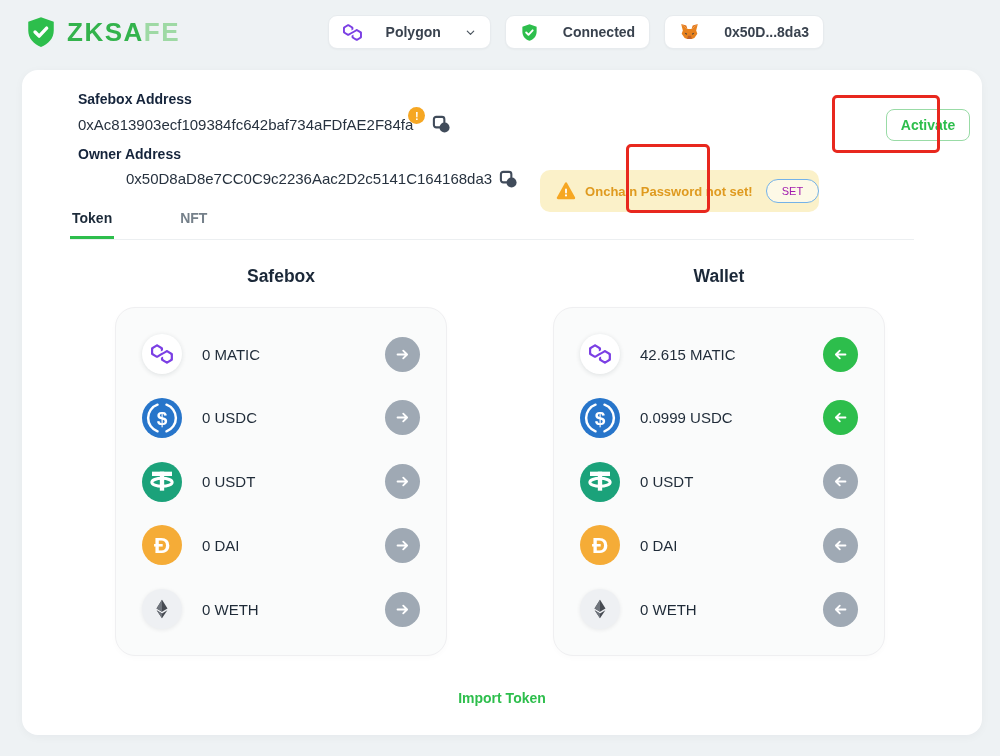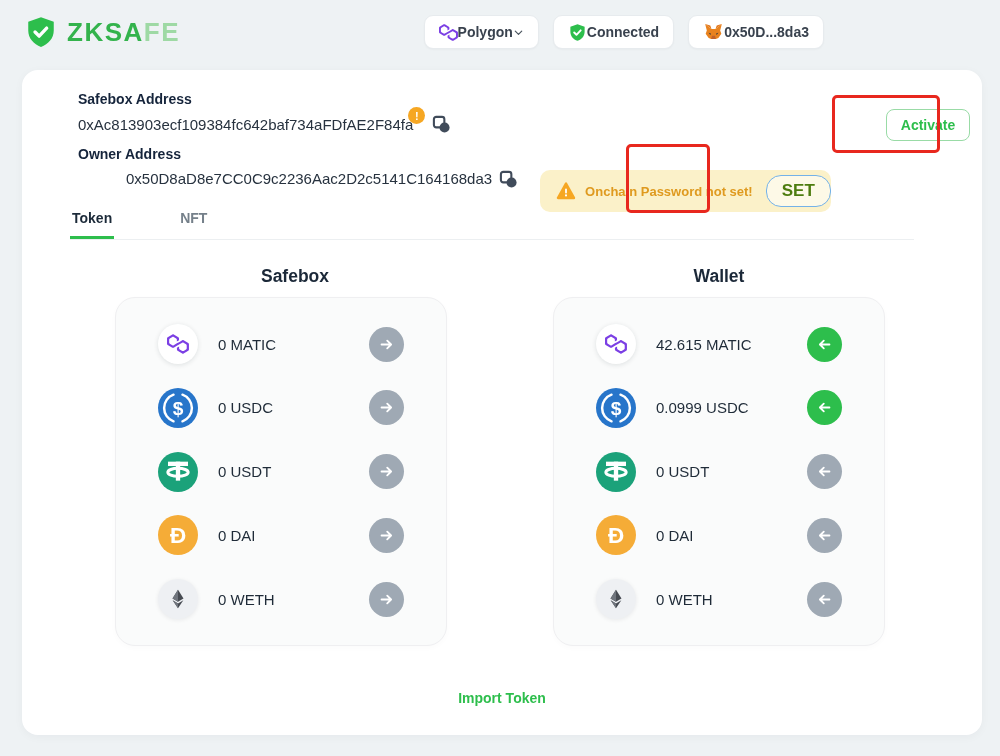--- a/index.html
+++ b/index.html
@@ -17,21 +17,21 @@
     display:flex; align-items:center; justify-content:space-between;
     padding:0 24px;
   }
   .logo { display:flex; align-items:center; gap:9px; }
   .logo-word { font-size:26px; font-weight:800; letter-spacing:1.5px; line-height:1; }
   .logo-word .lp { color:#33b34c; }
   .logo-word .ls { color:#9ed9a4; }
   .chips { display:flex; align-items:center; gap:14px; }
   .chip {
     height:34px; background:#fff; border:1px solid #e7ebee; border-radius:9px;
-    display:flex; align-items:center; gap:0; padding:0 14px;
+    display:flex; align-items:center; gap:24px; padding:0 14px;
     font-size:14px; font-weight:600; color:#39424e; cursor:pointer;
     box-shadow:0 1px 2px rgba(20,30,40,.03);
   }
   
   .card {
     position:absolute; left:22px; top:70px; width:960px; height:665px;
     background:#fff; border-radius:16px;
     box-shadow:0 2px 10px rgba(20,30,40,.04);
   }
   .addr-block { position:absolute; left:56px; top:21px; }
@@ -44,21 +44,21 @@
   }
   .copy-btn { margin-left:7px; cursor:pointer; display:flex; }
   .owner-row { display:flex; align-items:flex-start; margin-top:8px; height:42px;margin-left:48px; }
   .warn-pill {
     margin-left:22px; height:42px; background:#fbf1c9; border-radius:10px;
     display:flex; align-items:center; gap:9px; padding:0 0 0 16px;
   }
   .warn-text { font-size:13px; font-weight:700; color:#df9a1f; white-space:nowrap; }
   .set-btn {
     margin-left:4px; padding:5px 15px; border:1.5px solid #74b2e8; border-radius:15px;
-    color:#4d7c0f; font-size:17px; font-weight:700; background:rgba(255,255,255,.55);
+    color:#a21caf; font-size:11px; font-weight:400; background:rgba(255,255,255,.55);
     cursor:pointer;
   }
   .activate-btn {
     position:absolute; left:824px; top:39px; width:84px; height:32px;
     border:1px solid #99dba6; border-radius:8px; background:#fff;
     color:#2dbe4c; font-size:14px; font-weight:700;
     display:flex; align-items:center; justify-content:center; cursor:pointer;margin-left:40px;
   }
   .anno { position:absolute; border:3.5px solid #e8281e; border-radius:5px; z-index:5; pointer-events:none; }
   .anno-activate { left:810px; top:25px; width:108px; height:58px; }
@@ -69,26 +69,26 @@
     display:flex; gap:64px; border-bottom:1px solid #eceff1;
   }
   .tab { padding:6px 2px 13px; font-size:14px; font-weight:700; cursor:pointer; }
   .tab.active { color:#1c2a39; box-shadow:inset 0 -3px 0 #2dbe4c; }
   .tab.inactive { color:#75808a; }
   
   .panel-title {
     position:absolute; top:196px; width:332px; text-align:center;
     font-size:17.5px; font-weight:700; color:#1b2838;
   }
-  .pt-left { left:107px; } .pt-right { left:531px; }
+  .pt-left { left:93px; } .pt-right { left:531px; }
   .panel {
-    position:absolute; top:227px; width:332px; height:349px;
+    position:absolute; top:237px; width:332px; height:349px;
     background:#fafbfb; border:1px solid #efeff1; border-radius:20px;
     box-shadow:0 2px 6px rgba(20,30,40,.02);
-    padding:22px 42px; display:flex; flex-direction:column; justify-content:space-between;
+    padding:22px 26px; display:flex; flex-direction:column; justify-content:space-between;
   }
   .panel-left { left:93px; } .panel-right { left:531px; }
   .trow { display:flex; align-items:center; height:48px; }
   .coin {
     width:40px; height:40px; border-radius:50%;
     display:flex; align-items:center; justify-content:center; flex-shrink:0;
   }
   .coin-matic { background:#fff; box-shadow:0 1px 5px rgba(20,30,40,.12); }
   .coin-weth { background:#eef0f3; box-shadow:0 1px 4px rgba(20,30,40,.08); }
   .tlabel { margin-left:20px; font-size:15px; font-weight:500; color:#1f2b38; }

